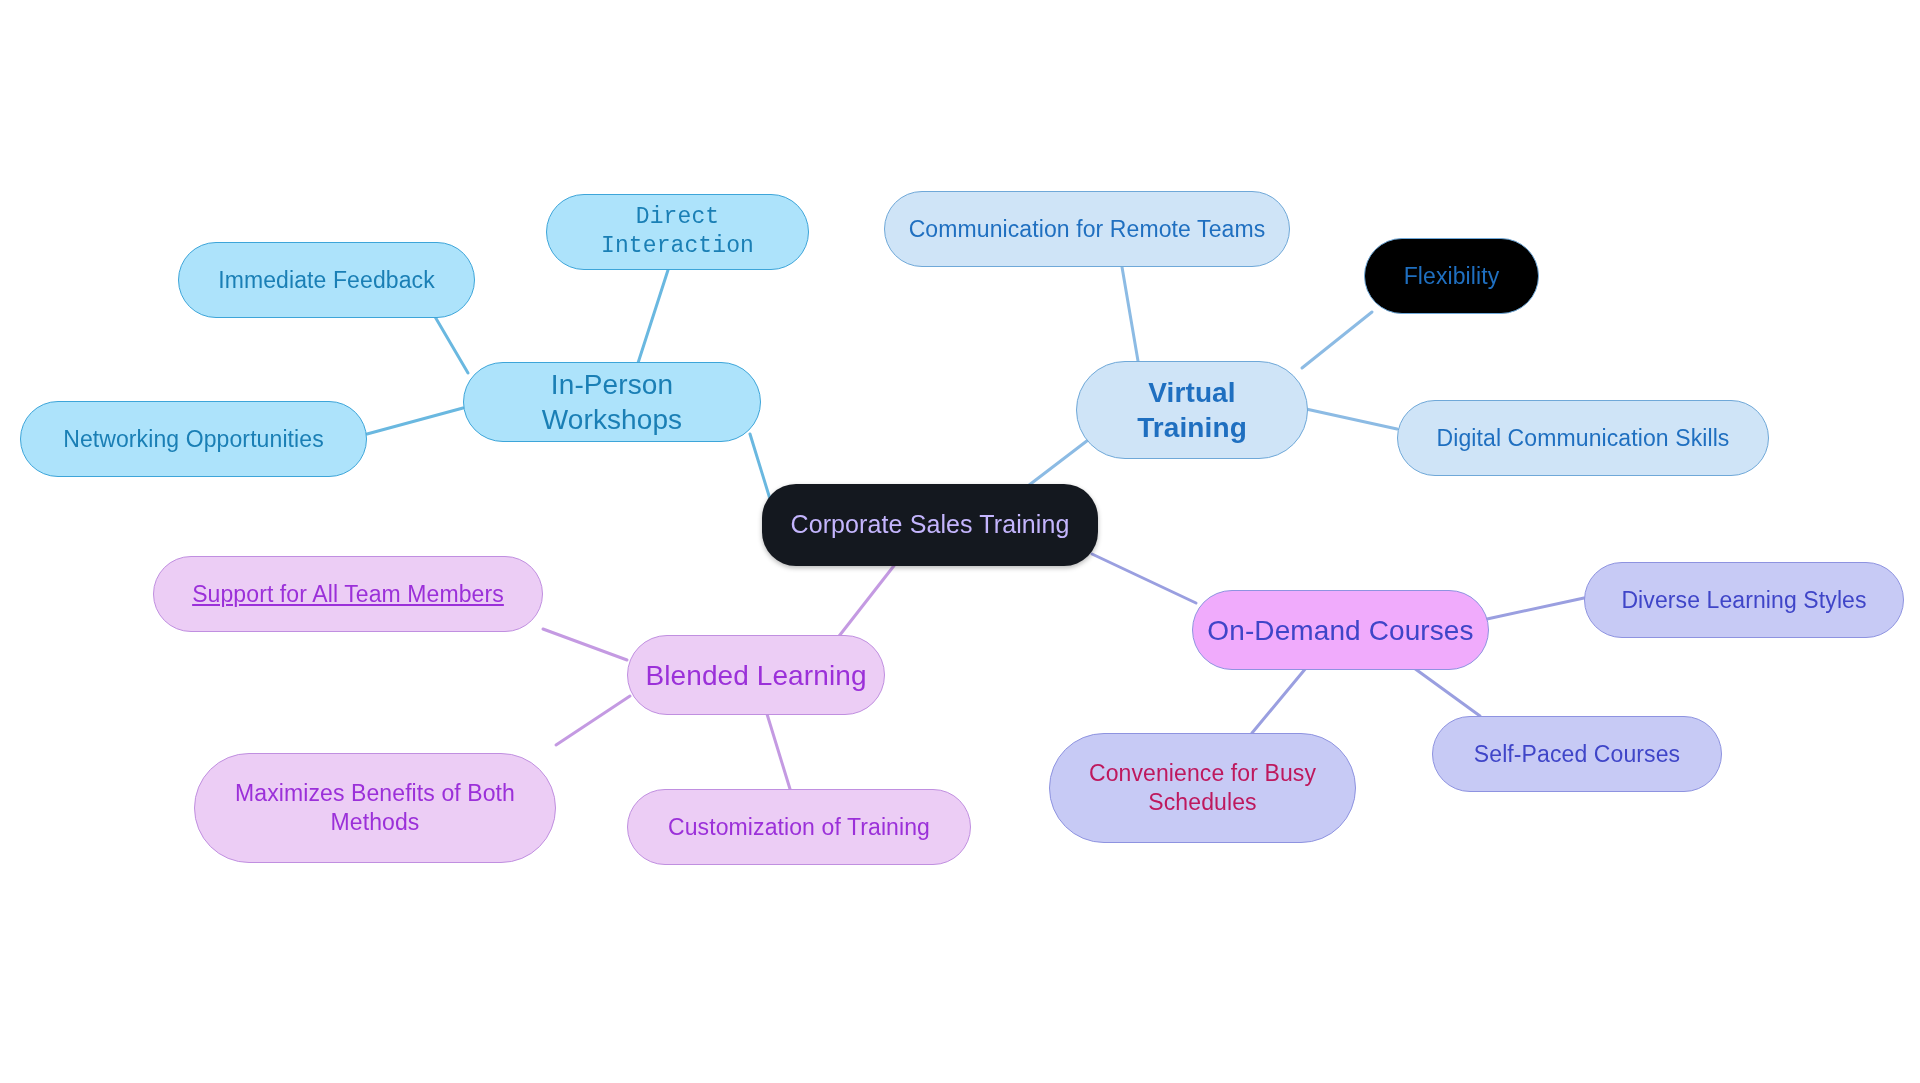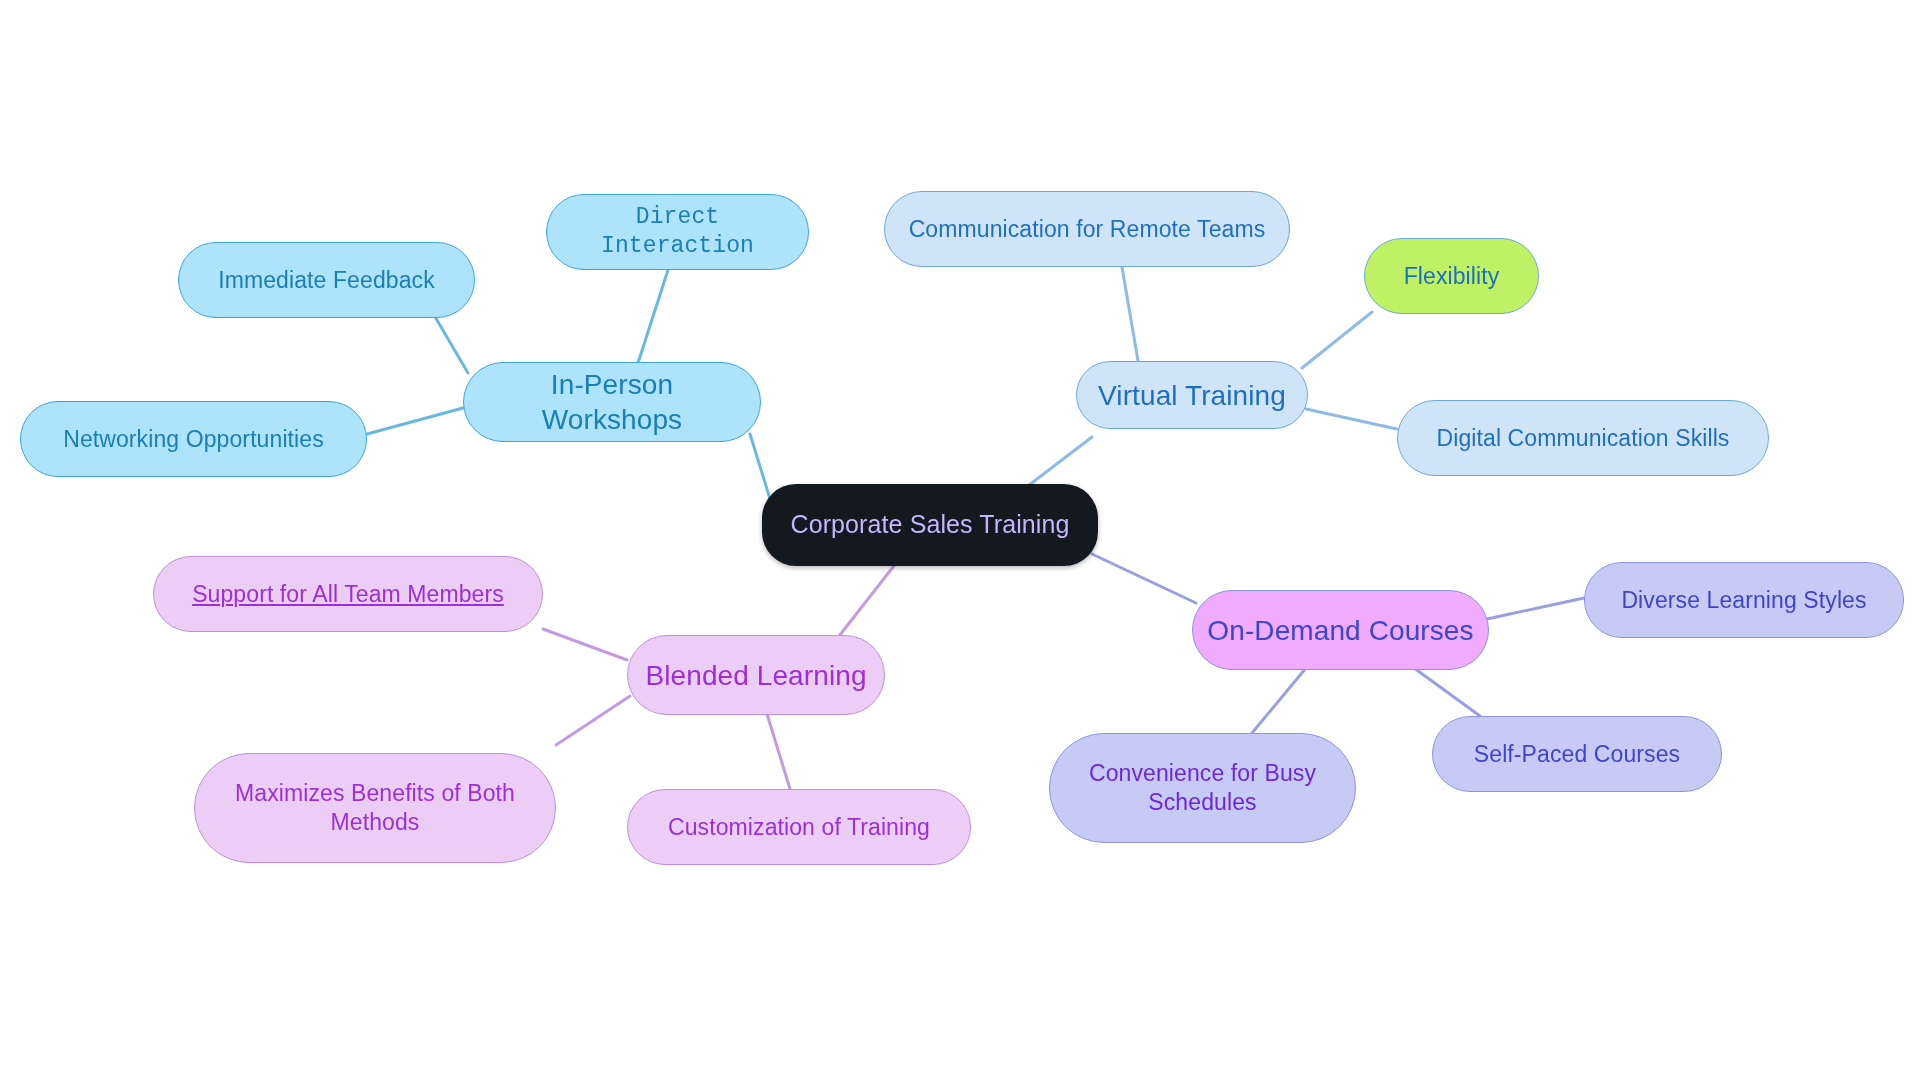--- a/index.html
+++ b/index.html
@@ -76,27 +76,27 @@
       <line x1="627" y1="660" x2="543" y2="629" stroke="#c49ae2" stroke-width="3" stroke-linecap="round"></line>
       <line x1="630" y1="696" x2="556" y2="745" stroke="#c49ae2" stroke-width="3" stroke-linecap="round"></line>
       <line x1="767" y1="714" x2="790" y2="789" stroke="#c49ae2" stroke-width="3" stroke-linecap="round"></line>
     </svg>
   <div id="node-layer">
       <div class="node root" style="left: 762px; top: 484px; width: 336px; height: 82px; background: rgb(20, 24, 31); color: #c4b5fd;">Corporate Sales Training</div>
       <div class="node branch" style="left: 463px; top: 362px; width: 298px; height: 80px; background: rgb(173, 227, 251); border-color: rgb(61, 165, 217); color: rgb(26, 127, 181);">In-Person Workshops</div>
       <div class="node leaf" style="left: 178px; top: 242px; width: 297px; height: 76px; background: rgb(173, 227, 251); border-color: rgb(61, 165, 217); color: rgb(26, 127, 181);">Immediate Feedback</div>
       <div class="node leaf" style="left: 546px; top: 194px; width: 263px; height: 76px; background: rgb(173, 227, 251); border-color: rgb(61, 165, 217); color: rgb(26, 127, 181); font-family: Liberation Mono, monospace;">Direct Interaction</div>
       <div class="node leaf" style="left: 20px; top: 401px; width: 347px; height: 76px; background: rgb(173, 227, 251); border-color: rgb(61, 165, 217); color: rgb(26, 127, 181);">Networking Opportunities</div>
-      <div class="node branch" style="left: 1076px; top: 361px; width: 232px; height: 68px; background: rgb(207, 228, 247); border-color: rgb(111, 168, 216); color: rgb(31, 111, 192);">Virtual Training</div>
+      <div class="node branch" style="left: 1076px; top: 361px; width: 232px; height: 98px; background: rgb(207, 228, 247); border-color: rgb(111, 168, 216); color: rgb(31, 111, 192); font-weight: bold;">Virtual Training</div>
       <div class="node leaf" style="left: 884px; top: 191px; width: 406px; height: 76px; background: rgb(207, 228, 247); border-color: rgb(111, 168, 216); color: rgb(31, 111, 192);">Communication for Remote Teams</div>
-      <div class="node leaf" style="left: 1364px; top: 238px; width: 175px; height: 76px; background: #bef264; border-color: rgb(111, 168, 216); color: rgb(31, 111, 192);">Flexibility</div>
+      <div class="node leaf" style="left: 1364px; top: 238px; width: 175px; height: 76px; background: #000000; border-color: rgb(111, 168, 216); color: rgb(31, 111, 192);">Flexibility</div>
       <div class="node leaf" style="left: 1397px; top: 400px; width: 372px; height: 76px; background: rgb(207, 228, 247); border-color: rgb(111, 168, 216); color: rgb(31, 111, 192);">Digital Communication Skills</div>
       <div class="node branch" style="left: 1192px; top: 590px; width: 297px; height: 80px; background: #f0abfc; border-color: rgb(142, 147, 224); color: rgb(63, 69, 200);">On-Demand Courses</div>
       <div class="node leaf" style="left: 1584px; top: 562px; width: 320px; height: 76px; background: rgb(199, 202, 245); border-color: rgb(142, 147, 224); color: rgb(63, 69, 200);">Diverse Learning Styles</div>
-      <div class="node leaf" style="left: 1049px; top: 733px; width: 307px; height: 110px; background: rgb(199, 202, 245); border-color: rgb(142, 147, 224); color: #6d28d9;">Convenience for Busy
+      <div class="node leaf" style="left: 1049px; top: 733px; width: 307px; height: 110px; background: rgb(199, 202, 245); border-color: rgb(142, 147, 224); color: #be185d;">Convenience for Busy
 Schedules</div>
       <div class="node leaf" style="left: 1432px; top: 716px; width: 290px; height: 76px; background: rgb(199, 202, 245); border-color: rgb(142, 147, 224); color: rgb(63, 69, 200);">Self-Paced Courses</div>
       <div class="node branch" style="left: 627px; top: 635px; width: 258px; height: 80px; background: rgb(236, 205, 245); border-color: rgb(192, 143, 224); color: rgb(155, 48, 217); text-align: center;">Blended Learning</div>
       <div class="node leaf" style="left: 153px; top: 556px; width: 390px; height: 76px; background: rgb(236, 205, 245); border-color: rgb(192, 143, 224); color: rgb(155, 48, 217); text-decoration: underline;">Support for All Team Members</div>
       <div class="node leaf" style="left: 194px; top: 745px; width: 362px; height: 110px; background: rgb(236, 205, 245); border-color: rgb(192, 143, 224); color: rgb(155, 48, 217); margin-top: 8px;">Maximizes Benefits of Both
 Methods</div>
       <div class="node leaf" style="left: 627px; top: 789px; width: 344px; height: 76px; background: rgb(236, 205, 245); border-color: rgb(192, 143, 224); color: rgb(155, 48, 217);">Customization of Training</div>
     </div>
 </div>
 

